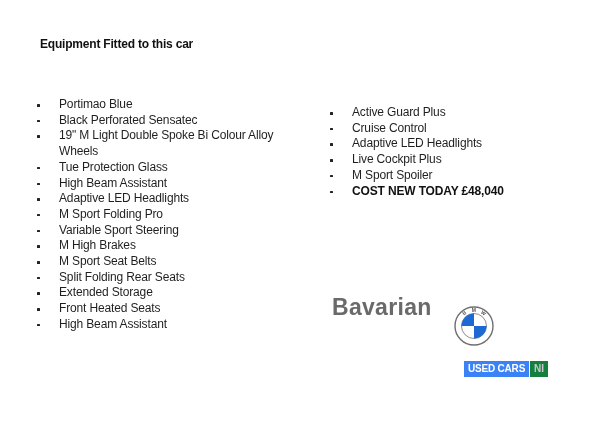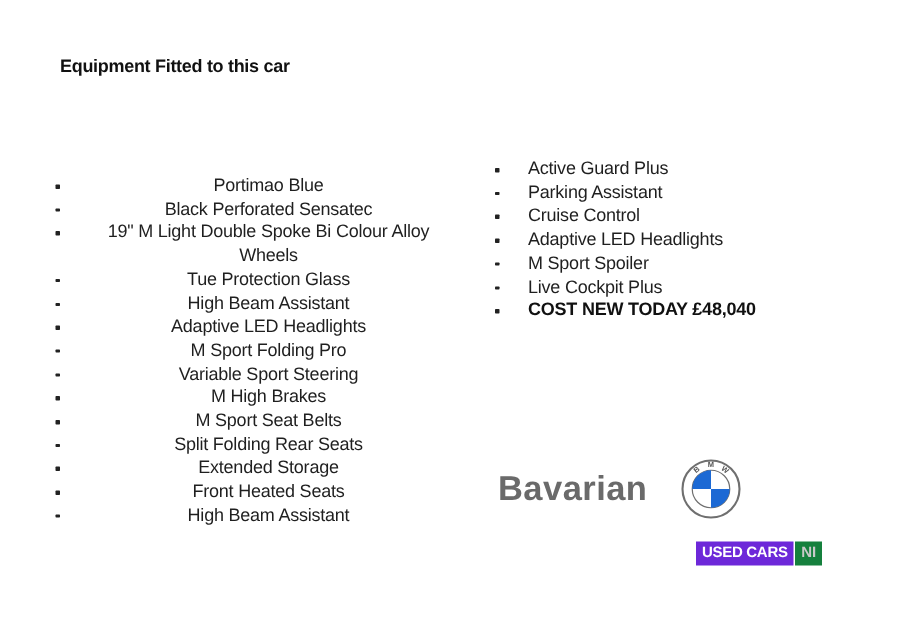--- a/index.html
+++ b/index.html
@@ -10,29 +10,29 @@
       font-size: 12px; font-weight: bold; color: #111;
       letter-spacing: -0.2px;
     }
     ul.list { position: absolute; list-style: none; font-size: 12px; color: #1f1f1f; }
     ul.list li { position: relative; padding-left: 22px; line-height: 15.7px; letter-spacing: -0.15px; }
     ul.list li::before {
       content: ""; position: absolute; left: 0; top: 7px;
       width: 2.5px; height: 2.5px; background: #222; border-radius: 0.5px;
     }
     ul.list li.bold { font-weight: bold; color: #111; }
-    #col-left { left: 37px; top: 116px; width: 262px; text-align: center; }
+    #col-left { left: 37px; top: 97px; width: 262px; }
     #col-right { left: 330px; top: 105px; width: 240px; }
     .brand {
-      position: absolute; left: 332px; top: 312px;
+      position: absolute; left: 332px; top: 294px;
       font-size: 23px; font-weight: bold; color: #6a6a6a; letter-spacing: 0.3px;
     }
     .bmw { position: absolute; left: 454px; top: 306px; width: 40px; height: 40px; }
     .badge { position: absolute; left: 464px; top: 361px; height: 16px; display: flex; font-size: 10px; font-weight: bold; }
-    .badge .used { background: #6d28d9; color: #fff; padding: 0 4px; line-height: 16px; letter-spacing: -0.2px; }
+    .badge .used { background: #3b82f6; color: #fff; padding: 0 4px; line-height: 16px; letter-spacing: -0.2px; }
     .badge .ni { background: #15803d; color: #c9c9c9; padding: 0 4px; line-height: 16px; margin-left: 1px; }
   </style>
 </head>
 <body>
 
 <div class="title">Equipment Fitted to this car</div>
 
 <ul class="list" id="col-left">
   <li>Portimao Blue</li>
   <li>Black Perforated Sensatec</li>
@@ -45,25 +45,24 @@
   <li>M High Brakes</li>
   <li>M Sport Seat Belts</li>
   <li>Split Folding Rear Seats</li>
   <li>Extended Storage</li>
   <li>Front Heated Seats</li>
   <li>High Beam Assistant</li>
 </ul>
 
 <ul class="list" id="col-right">
   <li>Active Guard Plus</li>
-  <li>Parking Assistant</li>
   <li>Cruise Control</li>
   <li>Adaptive LED Headlights</li>
+  <li>Live Cockpit Plus</li>
   <li>M Sport Spoiler</li>
-  <li>Live Cockpit Plus</li>
   <li class="bold">COST NEW TODAY £48,040</li>
 </ul>
 
 <div class="brand">Bavarian</div>
 
 <svg class="bmw" viewBox="0 0 40 40">
   <circle cx="20" cy="20" r="19" fill="#ffffff" stroke="#6f6f6f" stroke-width="1.4"></circle>
   <circle cx="20" cy="20" r="12.5" fill="#ffffff" stroke="#6f6f6f" stroke-width="0.8"></circle>
   <path d="M20 20 L20 7.5 A12.5 12.5 0 0 0 7.5 20 Z" fill="#1c69d4"></path>
   <path d="M20 20 L32.5 20 A12.5 12.5 0 0 1 20 32.5 Z" fill="#1c69d4"></path>

